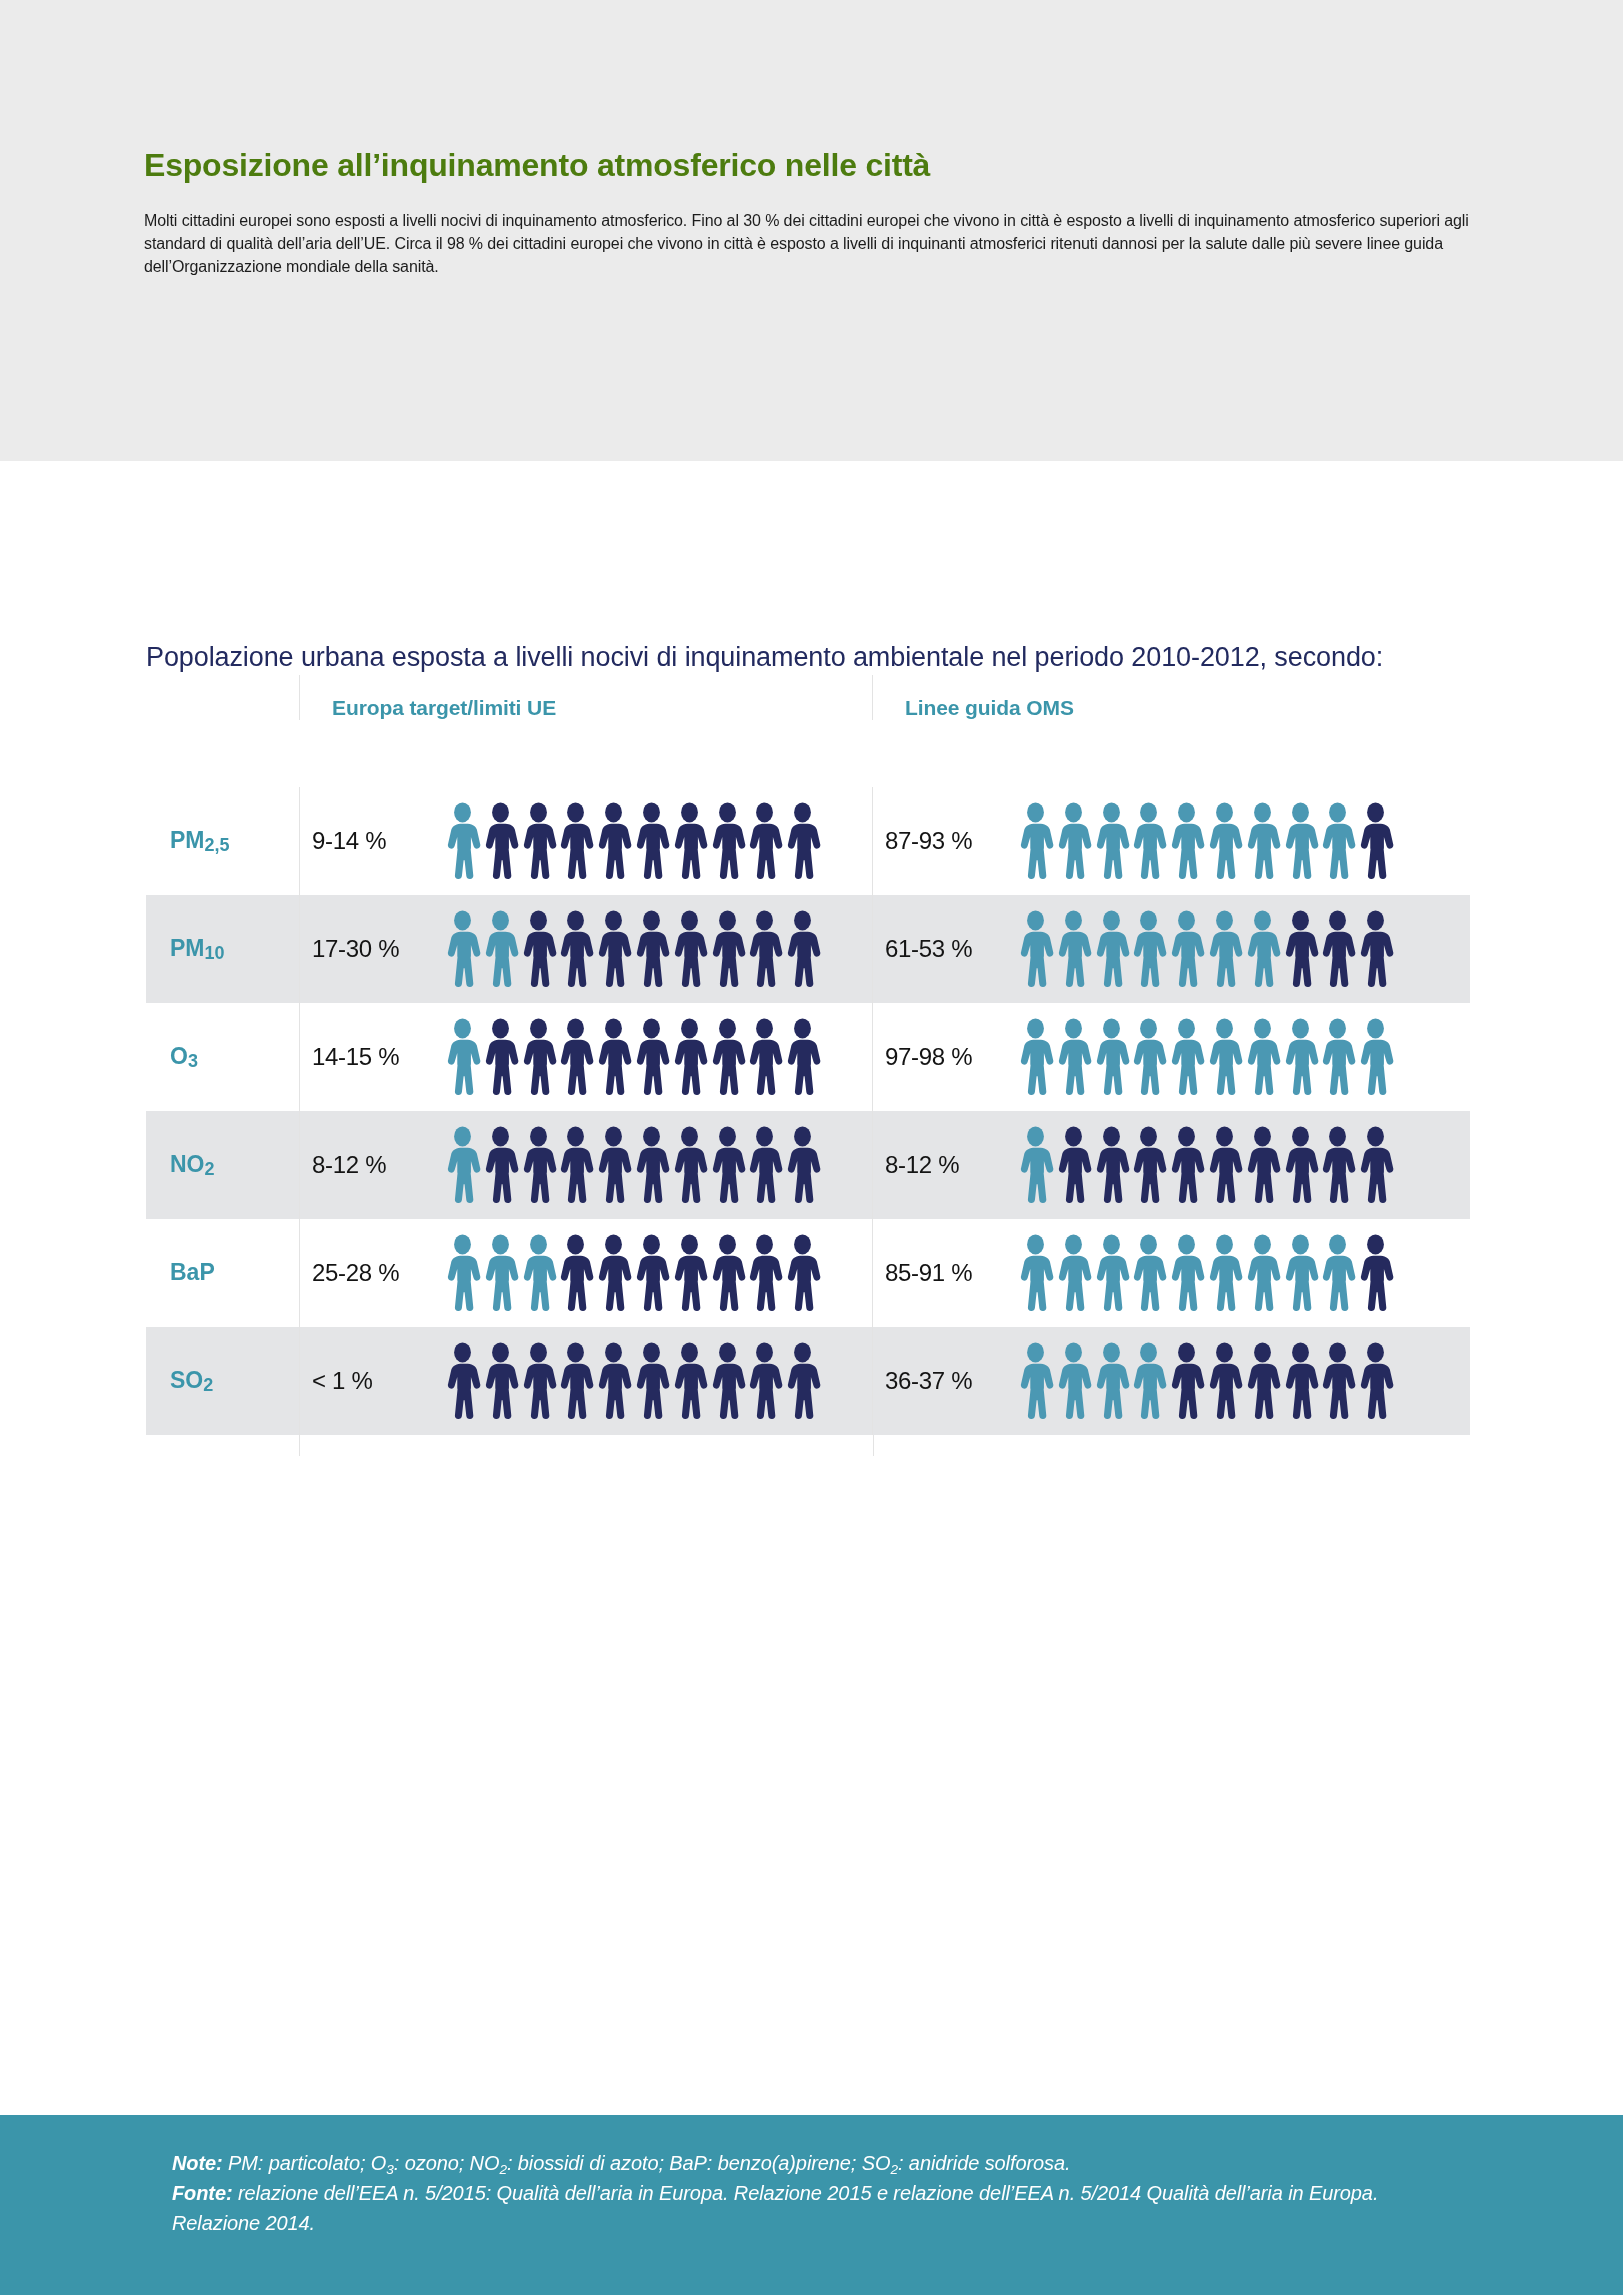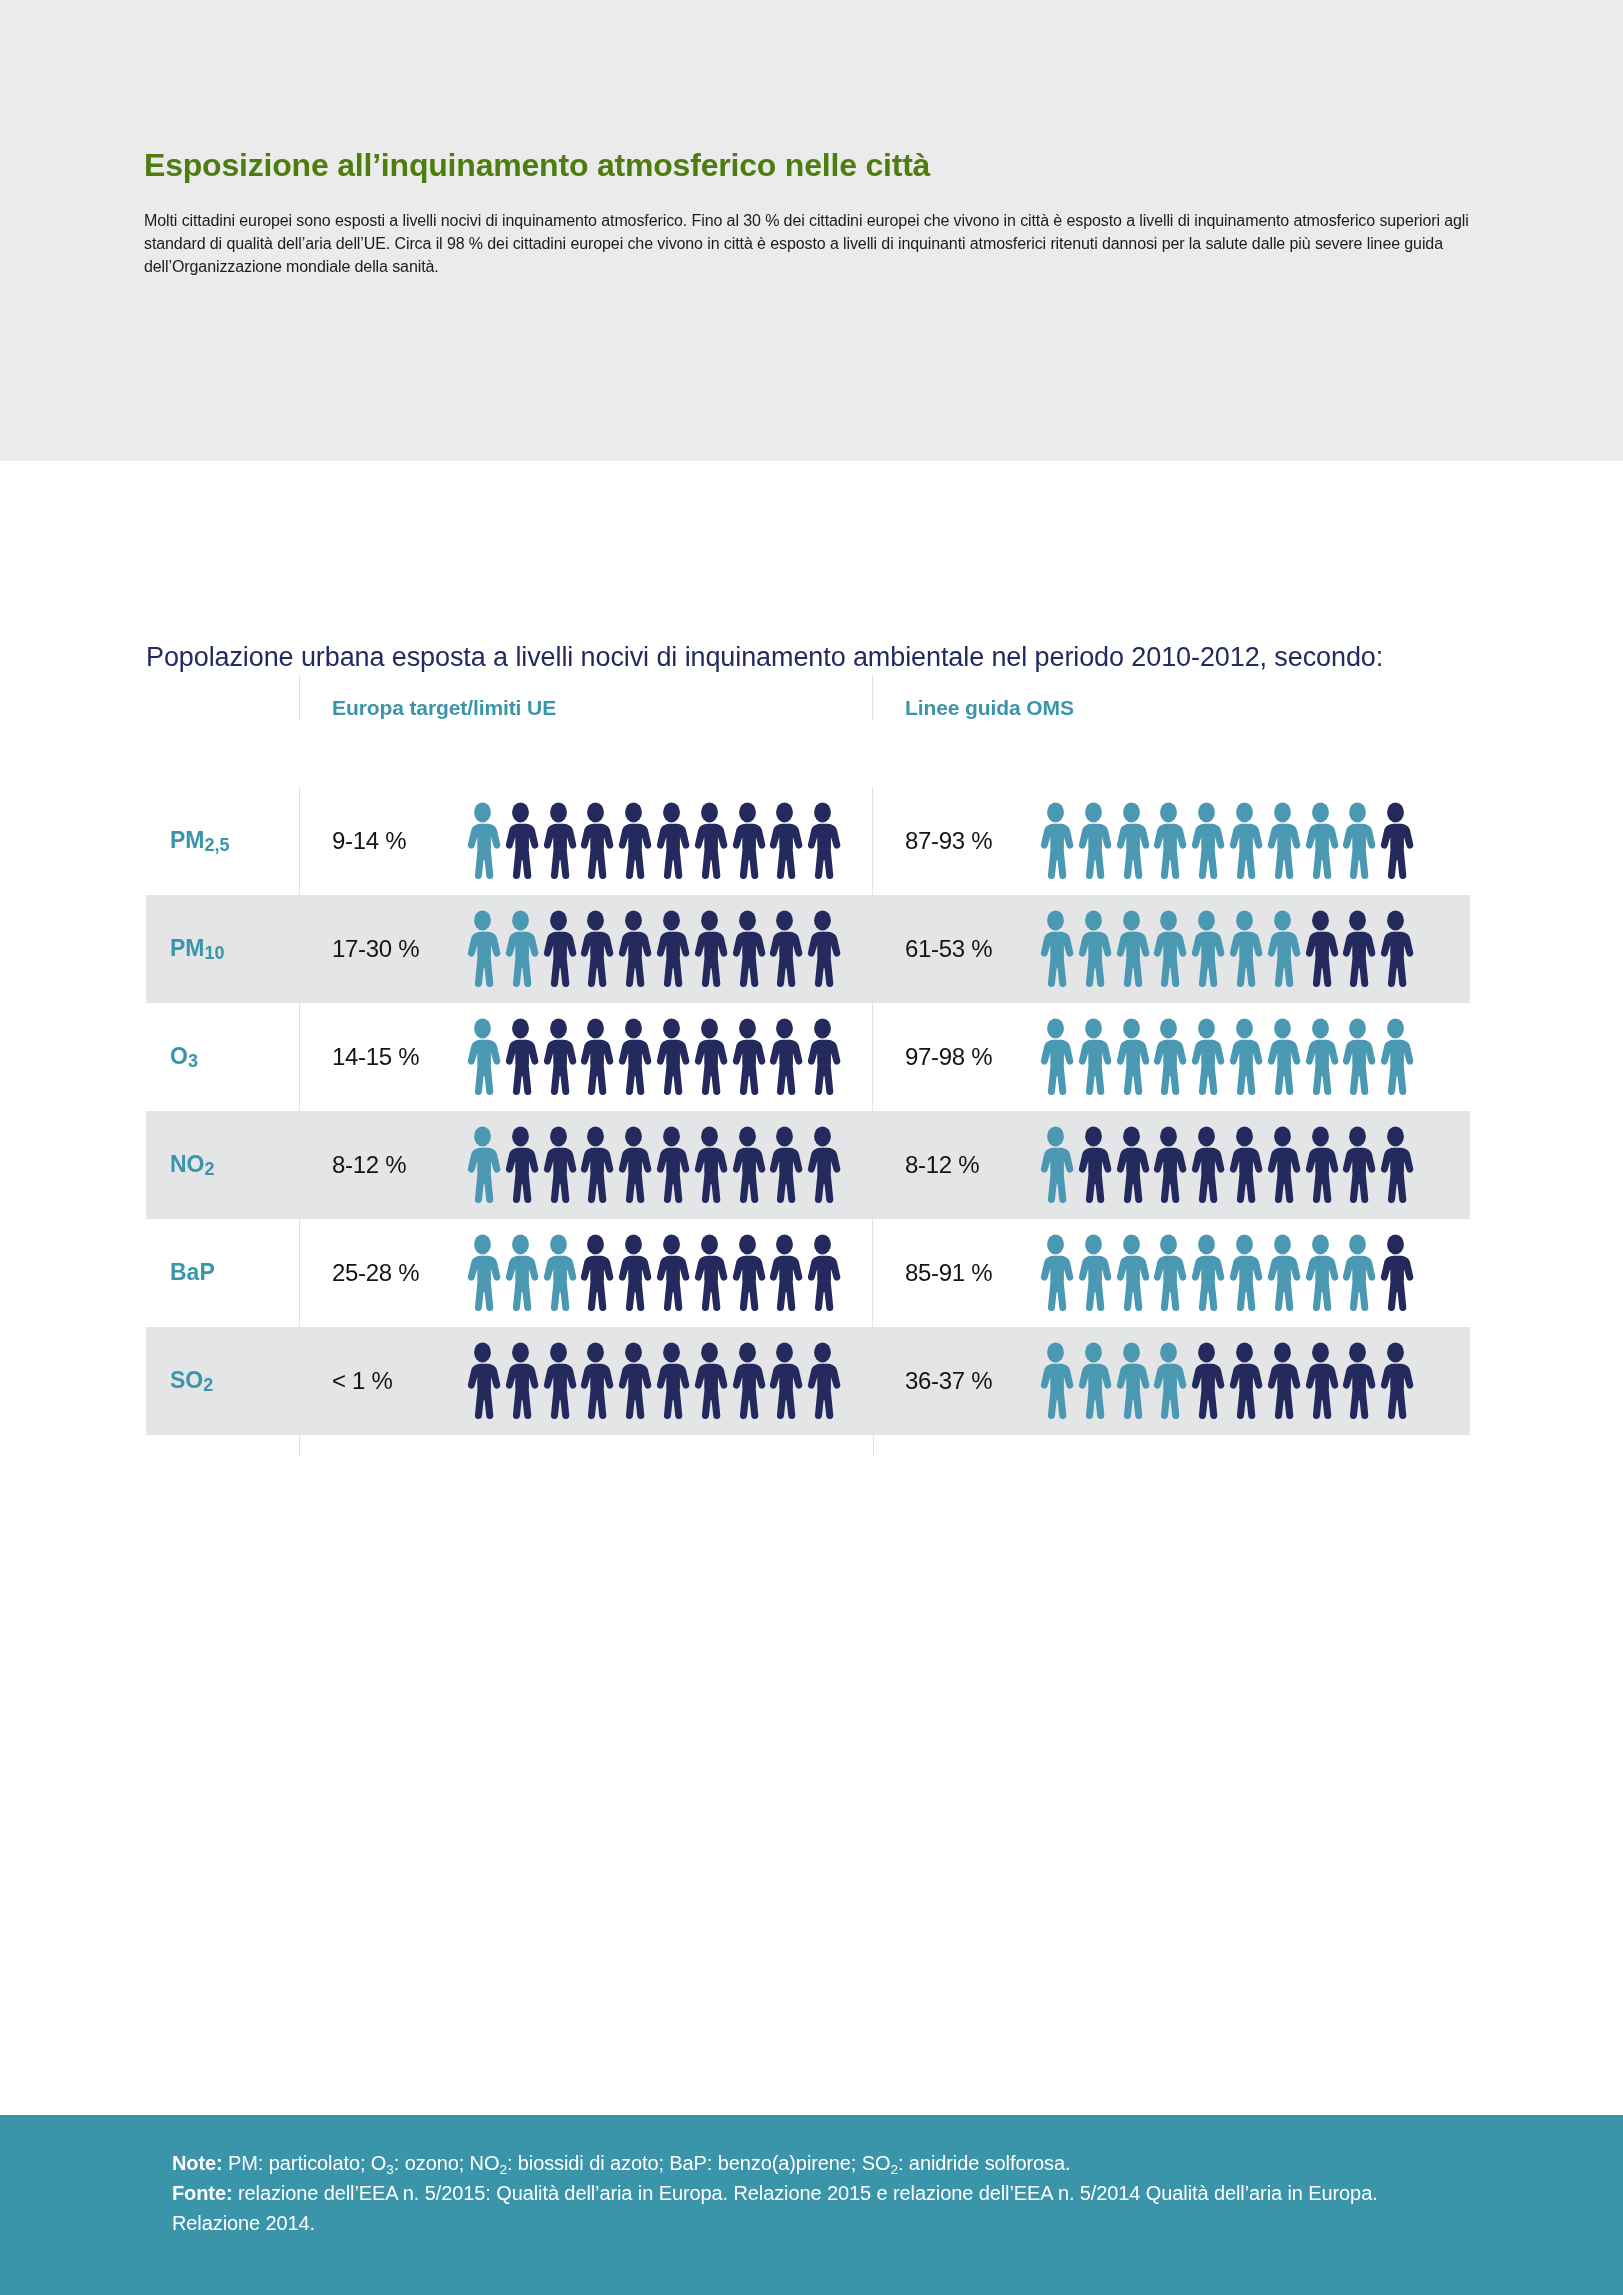--- a/index.html
+++ b/index.html
@@ -112,21 +112,21 @@
     vertical-align: baseline;
     position: relative;
     top: 4.8px;
   }
 
   .metric-cell {
     box-sizing: border-box;
     border-left: 1.6px solid #e3e3e3;
     display: flex;
     align-items: center;
-    padding-left: 32px;
+    padding-left: 12px;
   }
   .metric-cell.eu { width: 573px; flex: 0 0 573px; }
   .metric-cell.who { width: 598px; flex: 0 0 598px; }
 
   .pct {
     color: #141414;
     font-size: 24px;
     width: 132px;
     flex: 0 0 132px;
     letter-spacing: -0.3px;
@@ -151,20 +151,21 @@
   .footer {
     position: absolute;
     left: 0;
     bottom: 0;
     width: 1624px;
     height: 180px;
     background: #3b95aa;
     box-sizing: border-box;
     padding: 33px 0 0 172px;
     color: #ffffff;
+    font-style: italic;
   }
   .footer-line {
     font-size: 20px;
     line-height: 1.5;
     margin: 0;
     width: 1284px;
     letter-spacing: -0.1px;
   }
   .footer-line b { font-weight: bold; }
   .footer-line sub {

